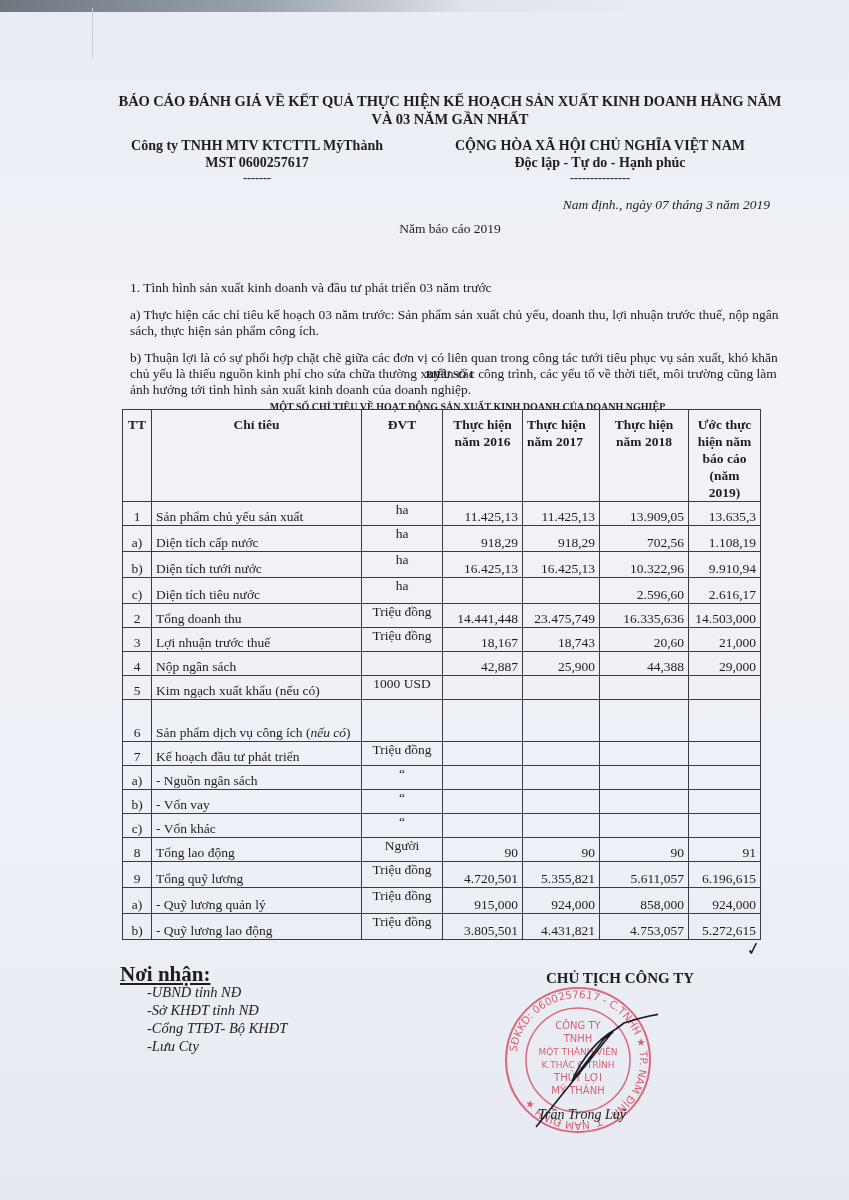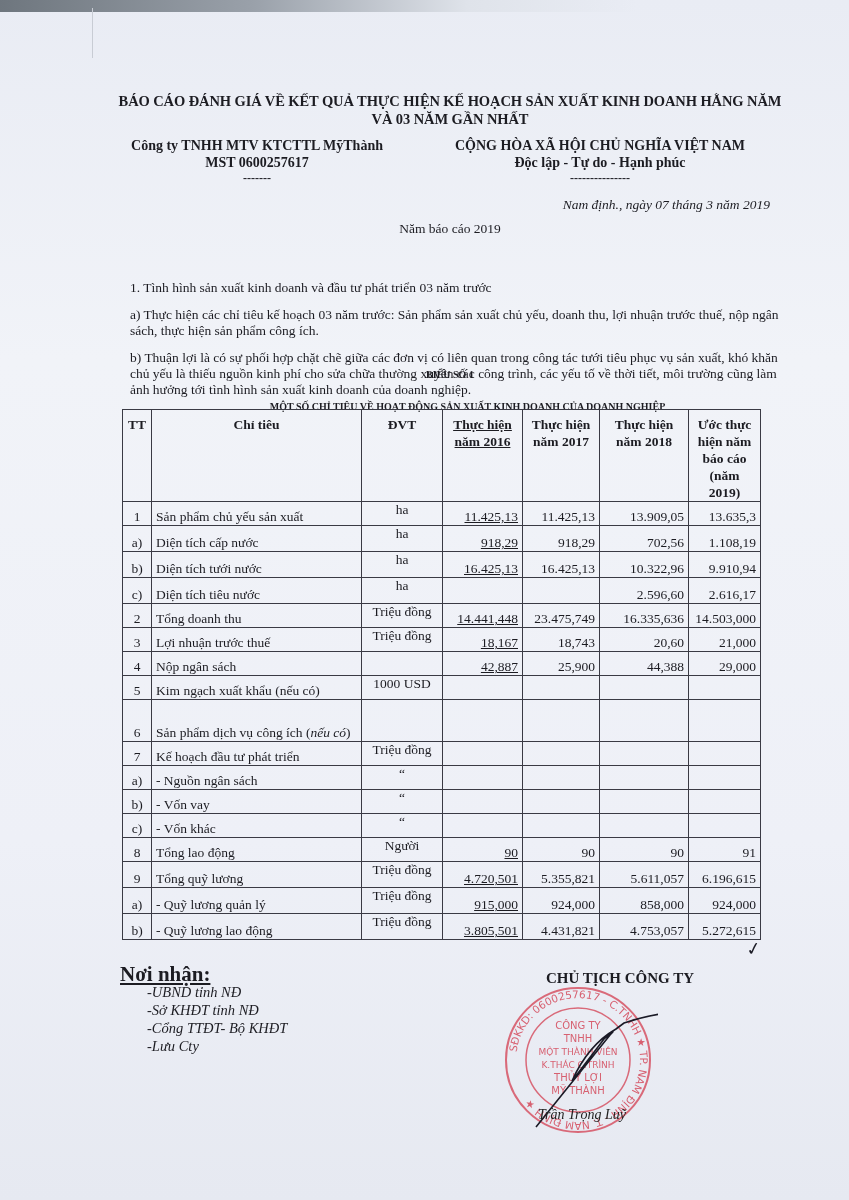--- a/index.html
+++ b/index.html
@@ -49,21 +49,21 @@
     position: absolute; left: 122px; top: 409px;
     border-collapse: collapse; font-size: 13.5px;
   }
   table.data td, table.data th {
     border: 1px solid #3a3a44; padding: 0 4px; vertical-align: bottom; line-height: 16px;
   }
   table.data th { font-weight: bold; vertical-align: top; text-align: center; padding-top: 6px; line-height: 17px; }
   .c-tt { width: 20px; text-align: center; }
   .c-name { width: 201px; text-align: left; }
   .c-unit { width: 72px; text-align: center; vertical-align: top !important; }
-  .c-num { width: 71px; text-align: right; text-decoration: underline; }
+  .c-num { width: 71px; text-align: right; }
   .c-num2 { width: 68px; text-align: right; }
   .c-num3 { width: 80px; text-align: right; }
   .c-num4 { width: 63px; text-align: right; }
 
   .end-mark { position: absolute; left: 746px; top: 938px; font-size: 18px; color: #1b1b25; transform: rotate(-10deg); }
 
   .recipients { position: absolute; left: 120px; top: 965px; font-size: 14px; line-height: 18px; }
   .recipients .label { font-weight: bold; text-decoration: underline; font-size: 21px; }
   .recipients .item { font-style: italic; padding-left: 27px; font-size: 14.5px; }
 
@@ -105,21 +105,21 @@
   <div class="table-no">BIỂU SỐ 1</div>
   <div class="table-title">MỘT SỐ CHỈ TIÊU VỀ HOẠT ĐỘNG SẢN XUẤT KINH DOANH CỦA DOANH NGHIỆP</div>
 
   <table class="data">
     <thead>
       <tr style="height:88px">
         <th class="c-tt">TT</th>
         <th class="c-name" style="text-align:center">Chỉ tiêu</th>
         <th class="c-unit">ĐVT</th>
         <th class="c-num" style="text-align:center">Thực hiện năm 2016</th>
-        <th class="c-num2" style="text-align:center">Thực hiện năm 2017</th>
+        <th class="c-num2" style="text-align:left">Thực hiện năm 2017</th>
         <th class="c-num3" style="text-align:center">Thực hiện năm 2018</th>
         <th class="c-num4" style="text-align:center">Ước thực hiện năm báo cáo (năm 2019)</th>
       </tr>
     </thead>
     <tbody id="tbody">
         <tr style="height: 24px;">
           <td class="c-tt">1</td>
           <td class="c-name">Sản phẩm chủ yếu sản xuất</td>
           <td class="c-unit">ha</td>
           <td class="c-num">11.425,13</td>

